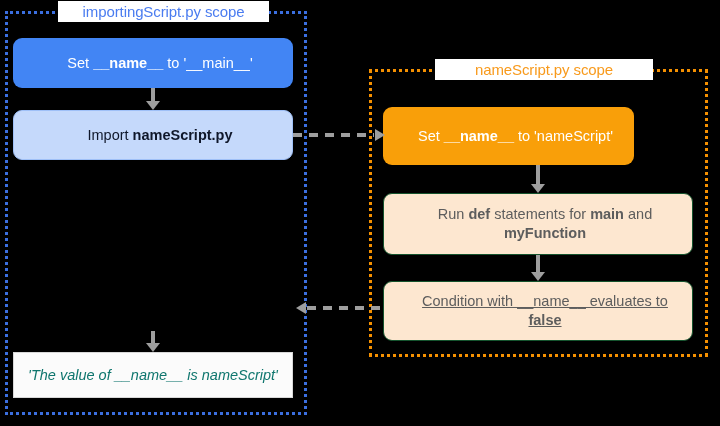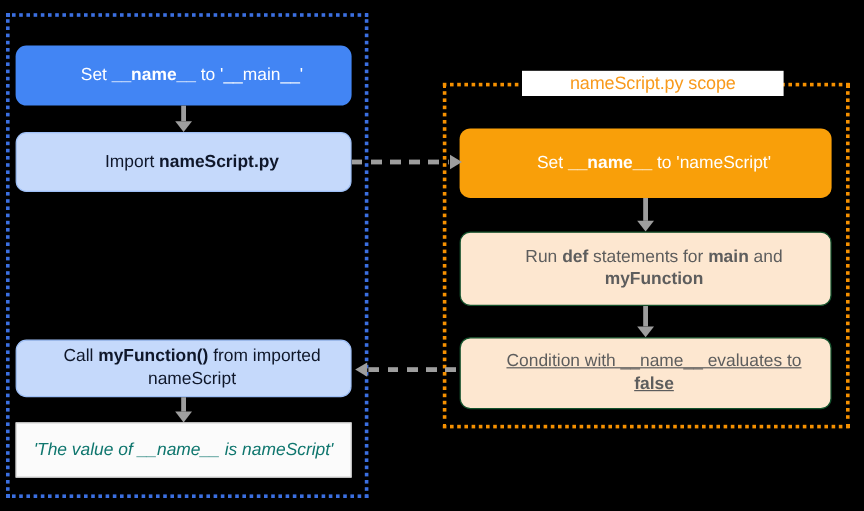--- a/index.html
+++ b/index.html
@@ -99,21 +99,21 @@
     font-style: italic;
     border-radius: 0;
   }
 
   
   #n-set-main     { left: 13px;  top: 38px;  width: 280px; height: 50px; }
   #n-import       { left: 13px;  top: 110px; width: 280px; height: 50px; }
   #n-call-fn      { left: 13px;  top: 283px; width: 280px; height: 48px; }
   #n-output       { left: 13px;  top: 352px; width: 280px; height: 46px; }
 
-  #n-set-namescript { left: 383px; top: 107px; width: 310px; height: 58px; }
+  #n-set-namescript { left: 383px; top: 107px; width: 251px; height: 58px; }
   #n-run-def        { left: 383px; top: 193px; width: 310px; height: 62px; }
   #n-condition      { left: 383px; top: 281px; width: 310px; height: 60px; text-decoration: underline; }
 
   
   .varrow {
     position: absolute;
     width: 14px;
     display: block;
   }
   .varrow .shaft {
@@ -184,43 +184,39 @@
   #a-cond-to-call .dash { left: 11px; right: 0; }
 
   b { font-weight: bold; }
 </style>
 </head>
 <body>
 
 <div id="canvas">
 
   <div class="scope scope-blue"></div>
+  <div class="scope-label scope-label-blue">importingScript.py scope</div>
 
   <div id="n-set-main" class="node node-round blue-dark">
     <span class="inner">
       <span>Set </span><b>__name__</b><span> to '__main__'</span>
     </span>
   </div>
 
   <div id="a-main-import" class="varrow">
     <span class="shaft"></span>
     <span class="head"></span>
   </div>
 
   <div id="n-import" class="node node-round blue-light">
     <span class="inner">
       <span>Import </span><b>nameScript.py</b>
     </span>
   </div>
 
-  <div id="n-call-fn" class="node node-round blue-light">
-    <span class="inner">
-      <span>Call </span><b>myFunction()</b><span> from imported nameScript</span>
-    </span>
-  </div>
 
   <div id="a-call-output" class="varrow">
     <span class="shaft"></span>
     <span class="head"></span>
   </div>
 
   <div id="n-output" class="node output-box">
     <span class="inner">'The value of __name__ is nameScript'</span>
   </div>
 

